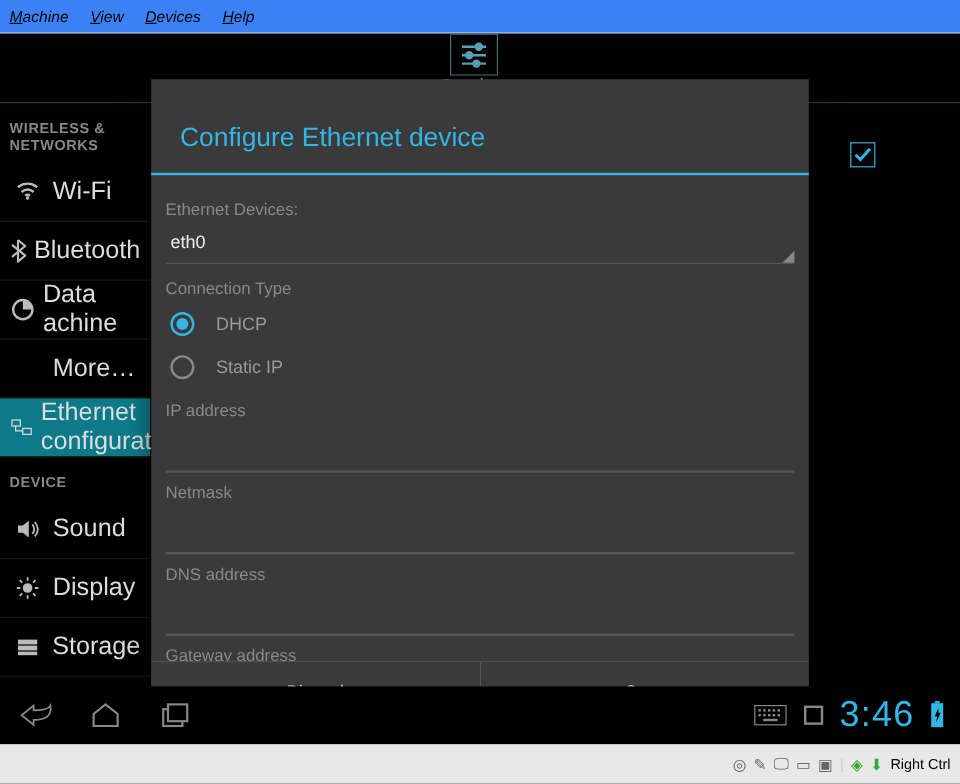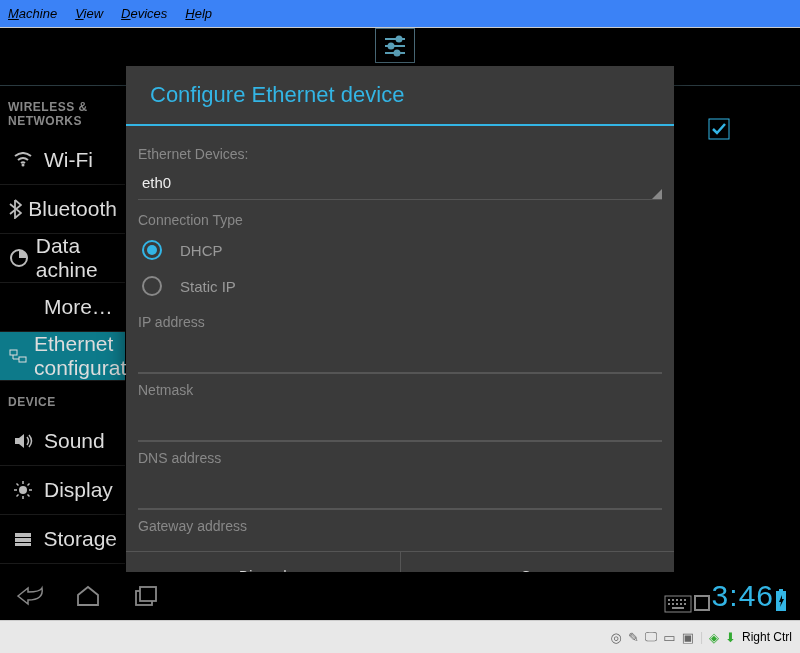--- a/index.html
+++ b/index.html
@@ -24,42 +24,42 @@
 .section-header { color: #888; font-size: 12px; font-weight: bold; padding: 14px 8px 8px; letter-spacing: 0.5px; }
 .list-item { height: 49px; display: flex; align-items: center; padding: 0 8px; color: #ddd; font-size: 21px; border-bottom: 1px solid #1a1a1a; }
 .list-item.selected { background: #0d7a8a; }
 .list-icon { width: 30px; display: flex; align-items: center; justify-content: center; margin-right: 6px; color: #bbb; font-size: 18px; }
 
 
 .right-check { position: absolute; top: 90px; right: 70px; width: 22px; height: 22px; color: #33b5e5; font-size: 22px; }
 
 
 .dialog { position: absolute; left: 126px; top: 38px; width: 548px; height: 533px; background: #3a3a3a; box-shadow: 0 4px 20px rgba(0,0,0,0.5); display: flex; flex-direction: column; }
-.dialog-title { color: #33b5e5; font-size: 22px; padding: 16px 24px 16px; }
+.dialog-title { color: #33b5e5; font-size: 22px; padding: 36px 24px 16px; }
 .dialog-divider { height: 2px; background: #33b5e5; }
 .dialog-content { flex: 1; padding: 12px 12px 0; overflow: hidden; }
 .field-label { color: #888; font-size: 14px; margin: 8px 0 4px; }
 .spinner { color: #eee; font-size: 15px; padding: 8px 4px; border-bottom: 1px solid #555; position: relative; }
 .spinner::after { content: ''; position: absolute; right: 0; bottom: 0; width: 0; height: 0; border-right: 10px solid #888; border-top: 10px solid transparent; }
 .radio-row { display: flex; align-items: center; padding: 8px 4px; }
 .radio-row .radio { width: 20px; height: 20px; border: 2px solid #888; border-radius: 50%; margin-right: 18px; display: flex; align-items: center; justify-content: center; }
 .radio-row .radio.checked { border-color: #33b5e5; }
 .radio-row .radio.checked::after { content: ''; width: 10px; height: 10px; background: #33b5e5; border-radius: 50%; }
 .radio-label { color: #999; font-size: 15px; }
 .text-input { height: 40px; border-bottom: 2px solid #555; margin-bottom: 4px; }
 .dialog-buttons { height: 48px; display: flex; border-top: 1px solid #555; }
 .dialog-buttons button { flex: 1; background: #3a3a3a; border: none; color: #ddd; font-size: 14px; cursor: pointer; }
 .dialog-buttons button:first-child { border-right: 1px solid #555; }
 
 
 .nav-bar { position: absolute; bottom: 0; left: 0; width: 800px; height: 48px; background: #000; display: flex; align-items: center; padding: 0 12px; }
 .nav-buttons { display: flex; gap: 22px; }
 .nav-btn { width: 36px; height: 28px; display: flex; align-items: center; justify-content: center; }
 .nav-spacer { flex: 1; }
-.status-icons { display: flex; align-items: flex-end; }
+.status-icons { display: flex; align-items: center; gap: 12px; }
 .clock { color: #33b5e5; font-size: 30px; font-weight: 300; letter-spacing: 1px; }
 
 
 .host-status { position: absolute; bottom: 0; left: 0; width: 800px; height: 33px; background: #e8e8e8; display: flex; align-items: center; justify-content: flex-end; padding: 0 8px; font-size: 12px; gap: 6px; border-top: 1px solid #ccc; }
 .host-status .ico { font-size: 13px; color: #666; }
 .host-status .sep { color: #ccc; }
 
 svg { display: block; }
 </style>
 </head>

